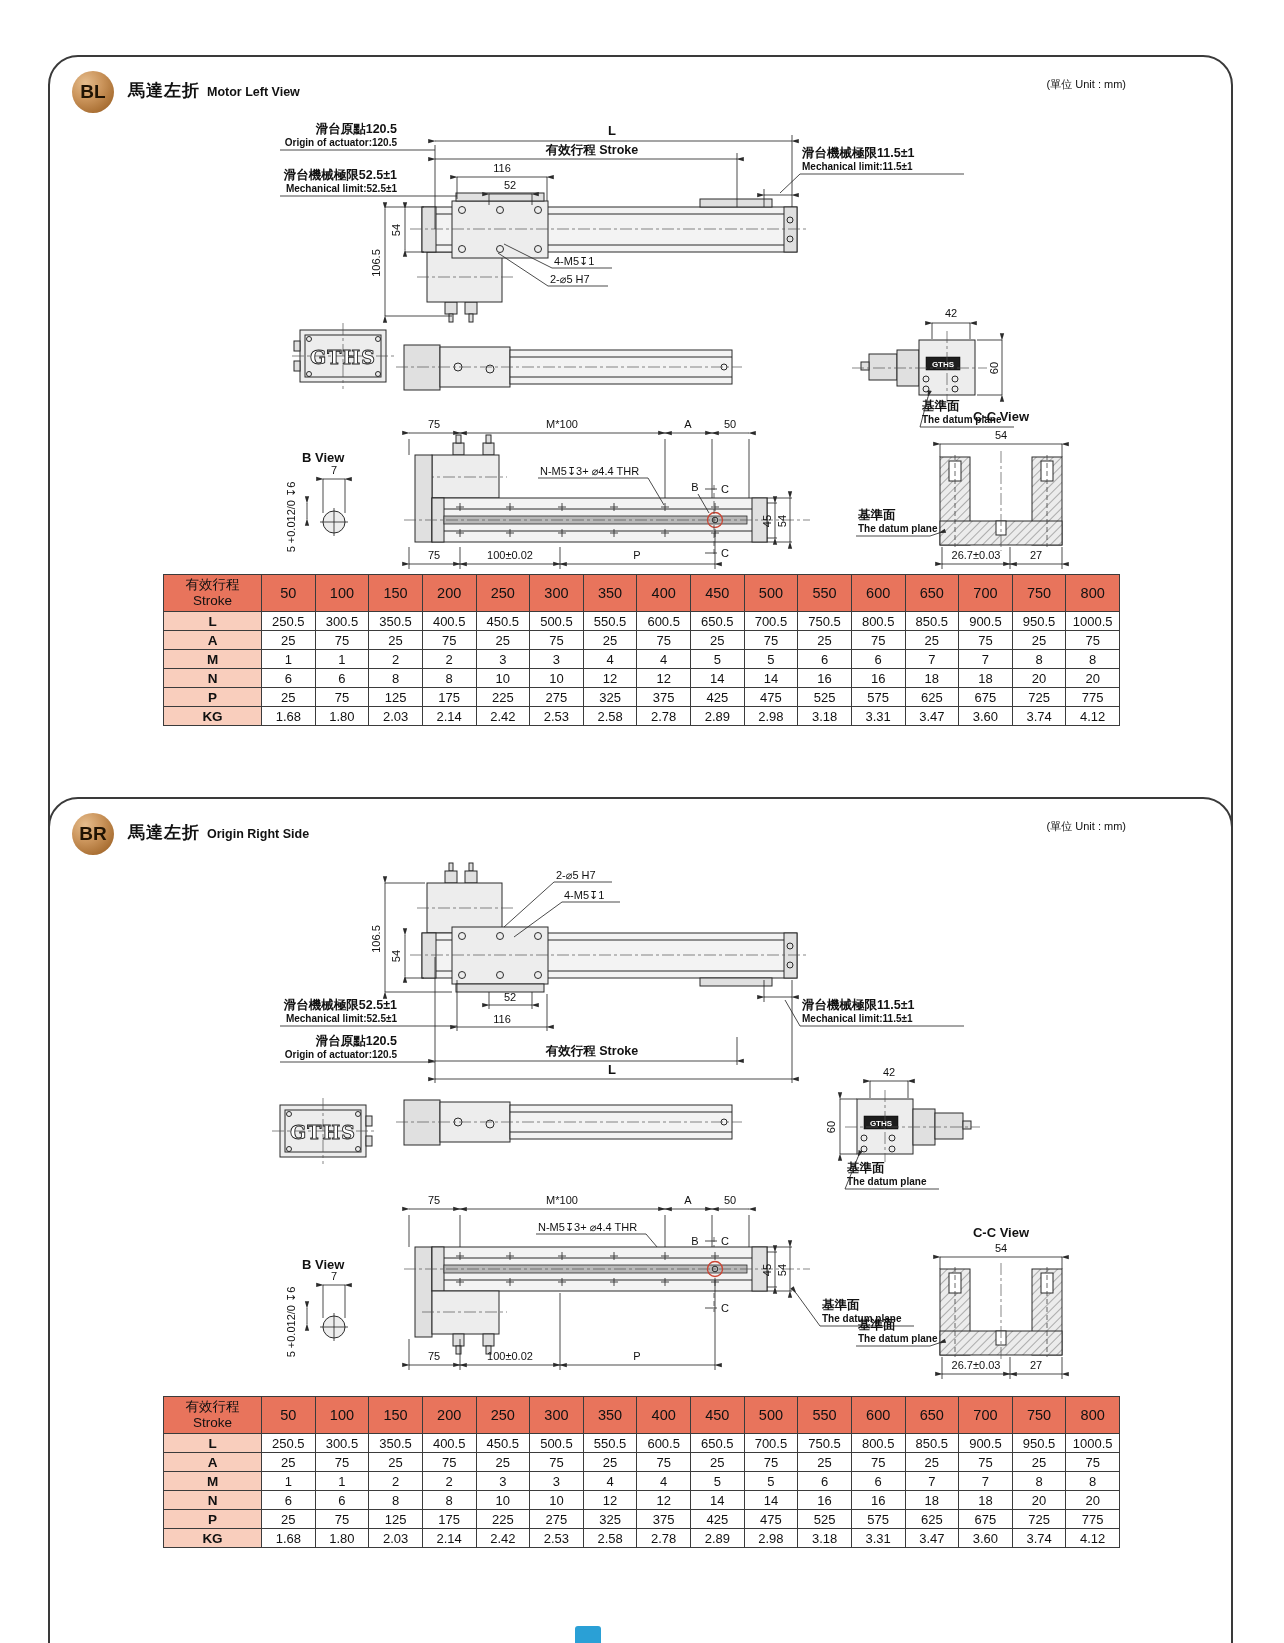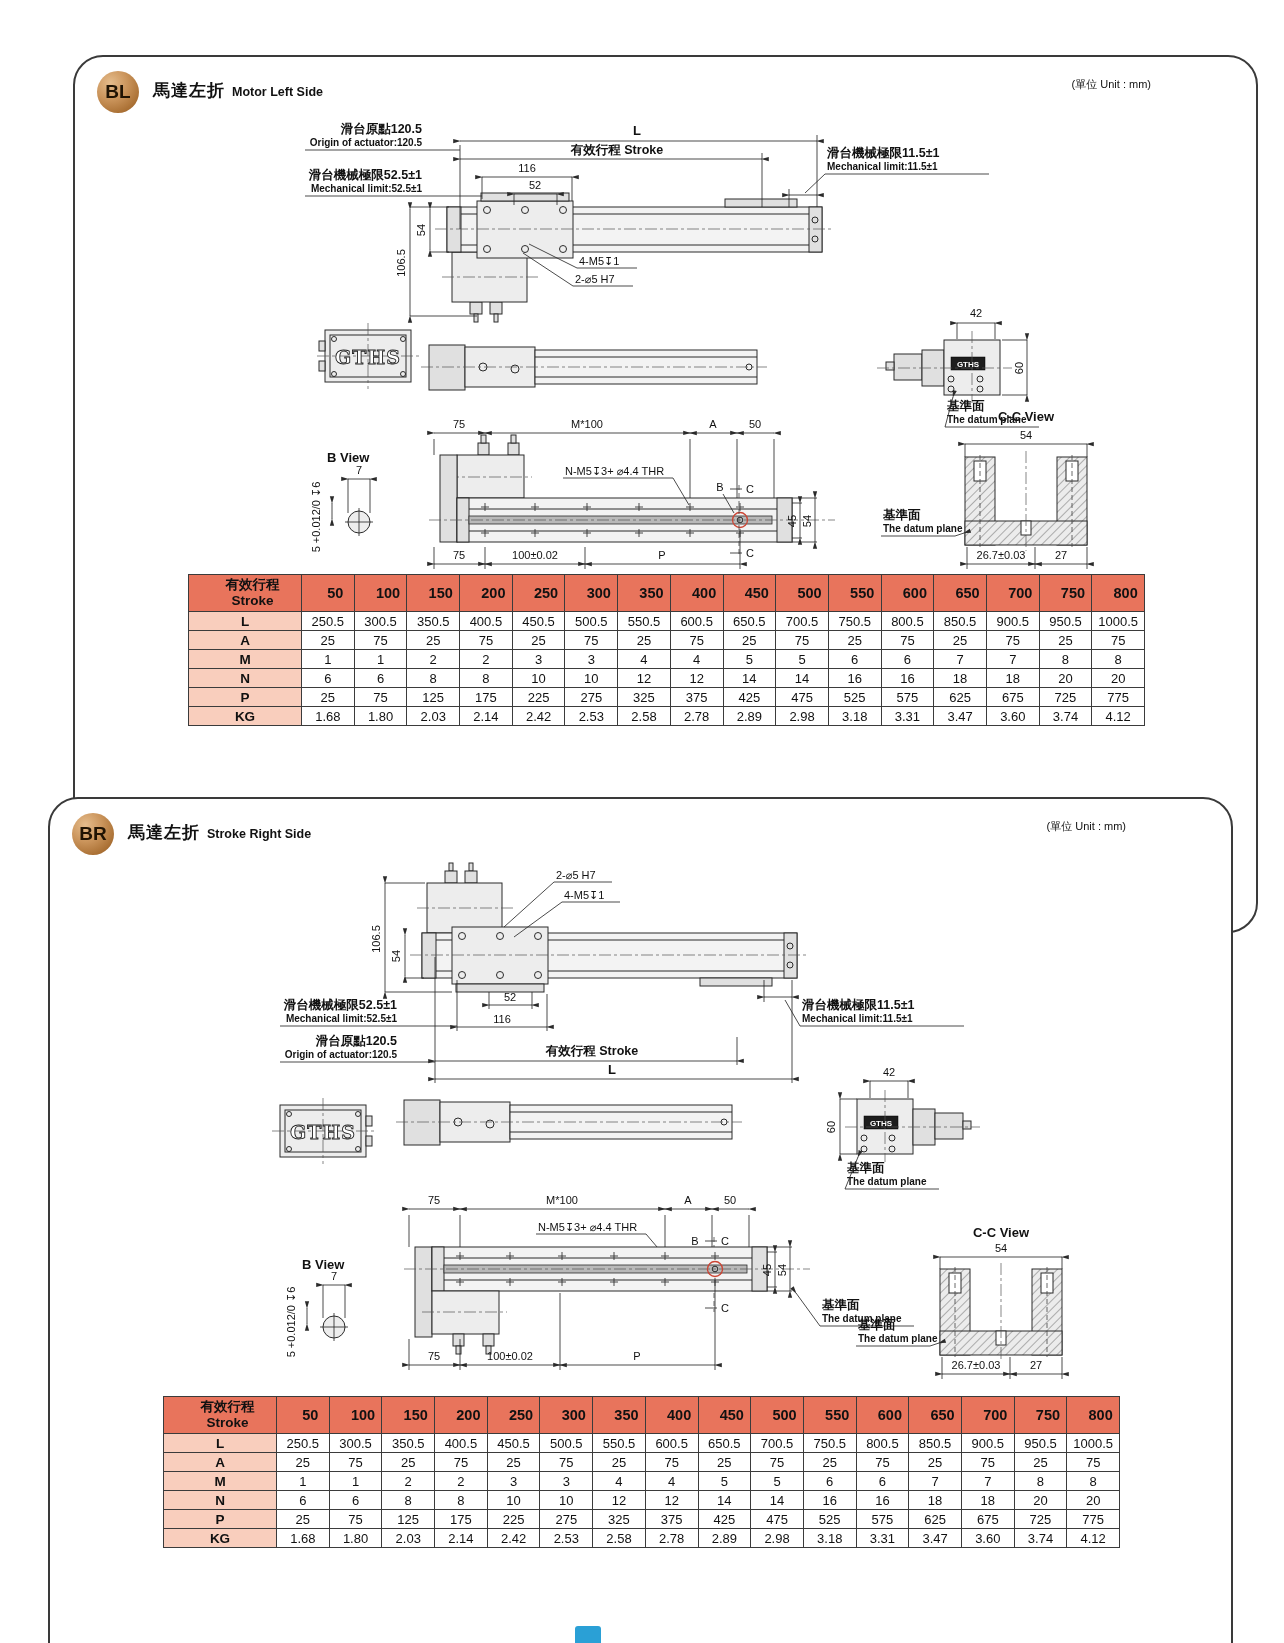--- a/index.html
+++ b/index.html
@@ -1,34 +1,34 @@
 <!DOCTYPE html>
 <html><head>
 <meta charset="utf-8">
 <style>
   html,body{margin:0;padding:0;background:#fff;}
   body{width:1284px;height:1643px;position:relative;font-family:"Liberation Sans",sans-serif;color:#111;}
   .panel{position:absolute;left:48px;width:1185px;background:#fff;border:2px solid #3a3a3a;border-radius:30px;box-sizing:border-box;}
-  #panel-bl{top:55px;height:878px;margin-left:25px;}
+  #panel-bl{top:55px;height:878px;}
   #panel-br{top:797px;height:922px;}
   .badge{position:absolute;left:22px;top:14px;width:42px;height:42px;border-radius:50%;
     background:radial-gradient(circle at 32% 28%, #e5bc8c 0%, #cb955c 40%, #aa7034 75%, #8a5524 100%);
     display:flex;align-items:center;justify-content:center;font-weight:bold;font-size:19px;color:#201303;}
   .ptitle{position:absolute;left:78px;top:22px;white-space:nowrap;}
   .title-zh{font-size:17px;font-weight:bold;letter-spacing:1px;}
   .title-en{font-size:12.5px;font-weight:bold;margin-left:7px;}
   .unit-note{position:absolute;right:105px;top:20px;font-size:11px;font-weight:normal;}
   .dwg{position:absolute;left:2px;}
   #panel-bl .dwg{top:60px;width:1128px;height:457px;}
   #panel-br .dwg{top:58px;width:1128px;height:538px;}
   .spec{position:absolute;left:113px;border-collapse:collapse;table-layout:fixed;width:957px;font-size:13px;}
   #panel-bl .spec{top:517px;}
   #panel-br .spec{top:597px;}
   .spec th,.spec td{border:1.4px solid #3b3b3b;text-align:center;padding:0;overflow:hidden;}
-  .spec thead th{height:36px;background:#e8745c;font-weight:bold;padding-left:15px;}
+  .spec thead th{height:36px;background:#e8745c;font-weight:normal;}
   .spec th.corner{width:97px;font-size:13.5px;line-height:1.15;}
   .spec th.stroke{font-size:14.5px;}
   .spec tbody tr{height:19px;}
   .spec th.rowlab{background:#f9cebd;font-weight:bold;font-size:13.5px;}
   .spec td{background:#fff;font-size:13px;}
   .footer-mark{position:absolute;left:575px;top:1626px;width:26px;height:17px;background:#2aa0d6;border-radius:3px 3px 0 0;}
   
   svg text{font-family:"Liberation Sans",sans-serif;fill:#111;}
   .s {stroke:#2b2b2b;stroke-width:1;fill:none;}
   .f1{fill:#ededed;stroke:#2b2b2b;stroke-width:1;}
@@ -47,21 +47,21 @@
   .tt{font-size:13px;font-weight:bold;}
   .brand{font-family:"DejaVu Serif",serif;font-size:19px;font-weight:bold;fill:#fff;stroke:#222;stroke-width:.9;letter-spacing:1px;text-anchor:middle;}
   .brandsm{font-size:8px;font-weight:bold;fill:#fff;text-anchor:middle;}
 </style>
 </head>
 <body>
 
 <div class="panel" id="panel-bl">
   <div class="badge">BL</div>
   <div class="ptitle">
-    <span class="title-zh">馬達左折</span><span class="title-en">Motor Left Side</span>
+    <span class="title-zh">馬達左折</span><span class="title-en">Motor Left View</span>
   </div>
   <div class="unit-note">(單位 Unit : mm)</div>
 
   <svg class="dwg" viewBox="0 0 1128 457">
     <defs>
       <marker id="a1" markerWidth="10" markerHeight="8" refX="1" refY="3" orient="auto-start-reverse">
           <path d="M0,3 L9,.5 L9,5.5 z" fill="#2b2b2b"></path>
         </marker>
       <pattern id="h1" width="6" height="6" patternUnits="userSpaceOnUse" patternTransform="rotate(45)">
           <rect width="6" height="6" fill="#ececec"></rect>
@@ -437,21 +437,21 @@
           <td>3.74</td>
           <td>4.12</td>
         </tr>
       </tbody>
     </table>
 </div>
 
 <div class="panel" id="panel-br">
   <div class="badge">BR</div>
   <div class="ptitle">
-    <span class="title-zh">馬達左折</span><span class="title-en">Stroke Right Side</span>
+    <span class="title-zh">馬達左折</span><span class="title-en">Origin Right Side</span>
   </div>
   <div class="unit-note">(單位 Unit : mm)</div>
 
   <svg class="dwg" viewBox="0 0 1128 538">
     <defs>
       <marker id="a2" markerWidth="10" markerHeight="8" refX="1" refY="3" orient="auto-start-reverse">
           <path d="M0,3 L9,.5 L9,5.5 z" fill="#2b2b2b"></path>
         </marker>
       <pattern id="h2" width="6" height="6" patternUnits="userSpaceOnUse" patternTransform="rotate(45)">
           <rect width="6" height="6" fill="#ececec"></rect>

